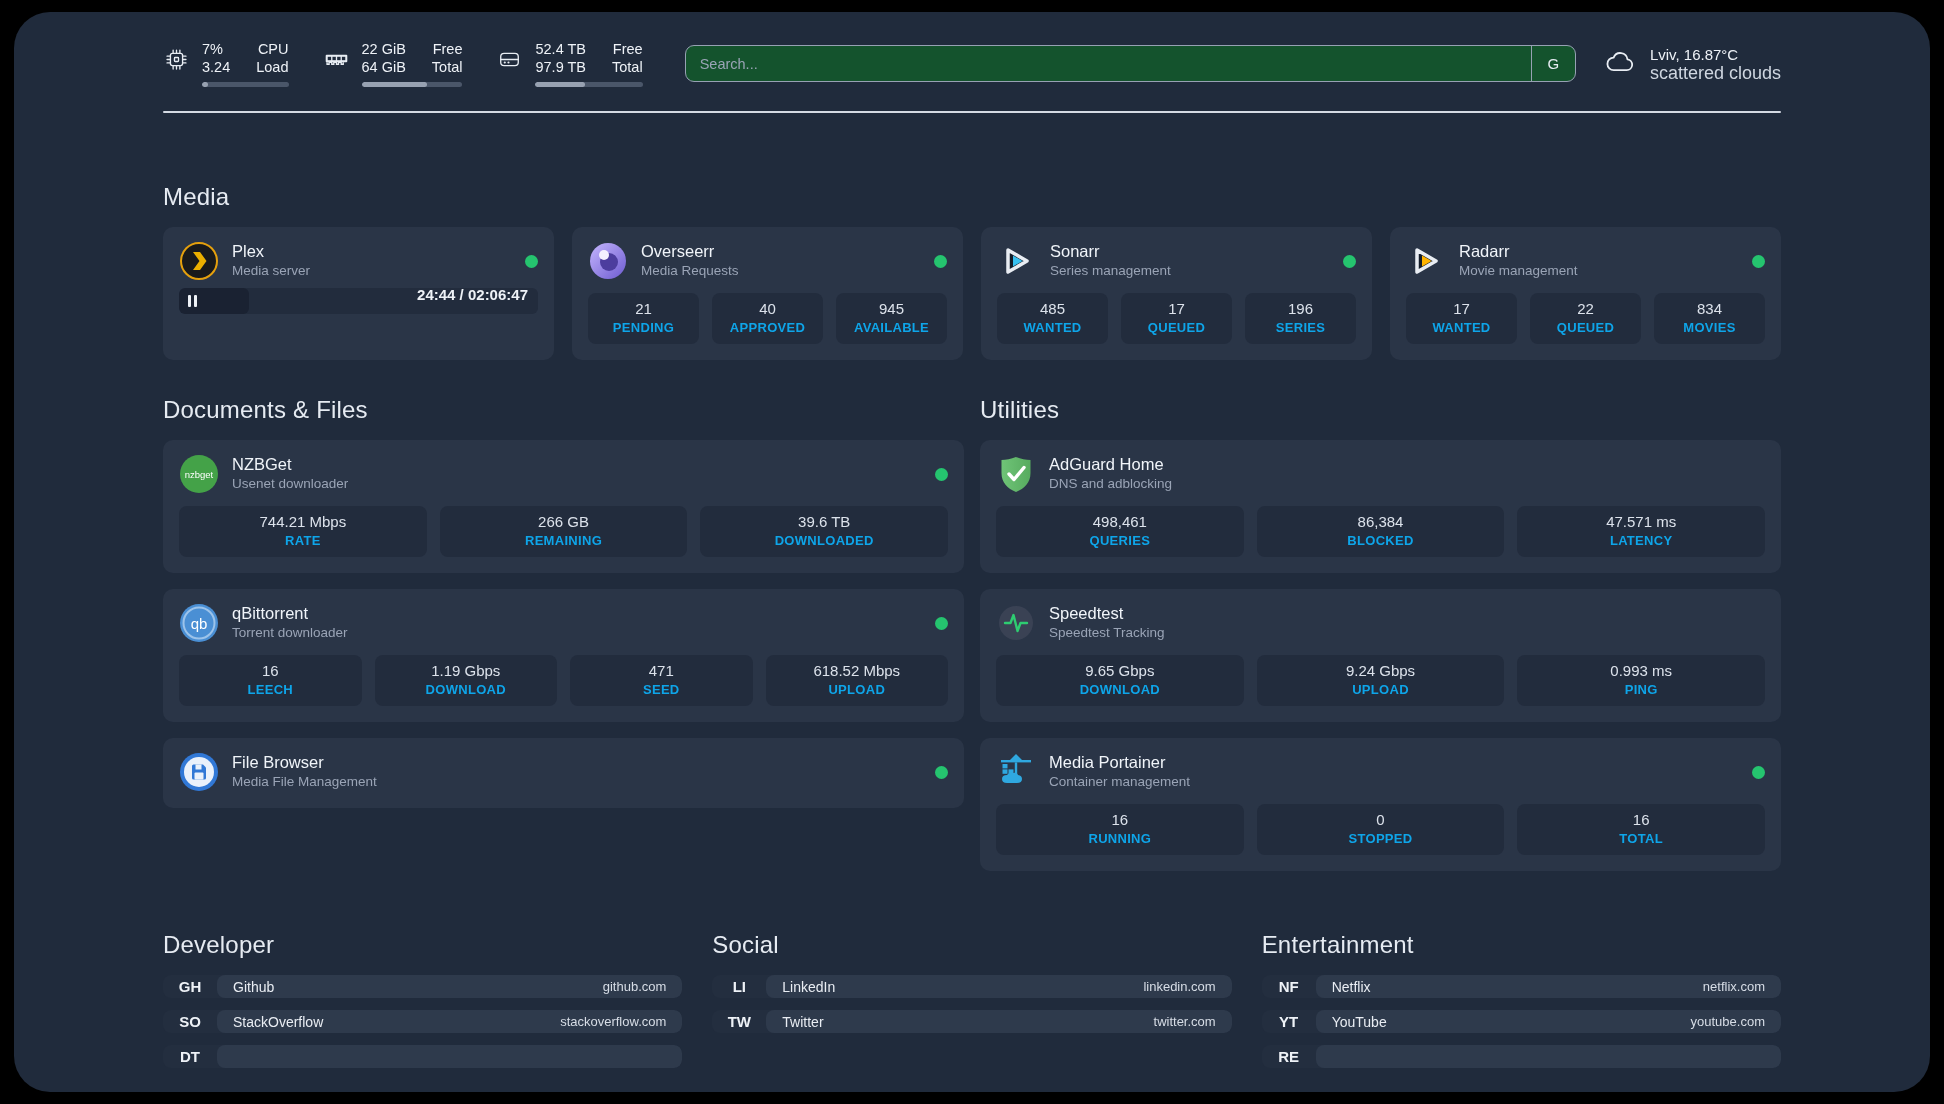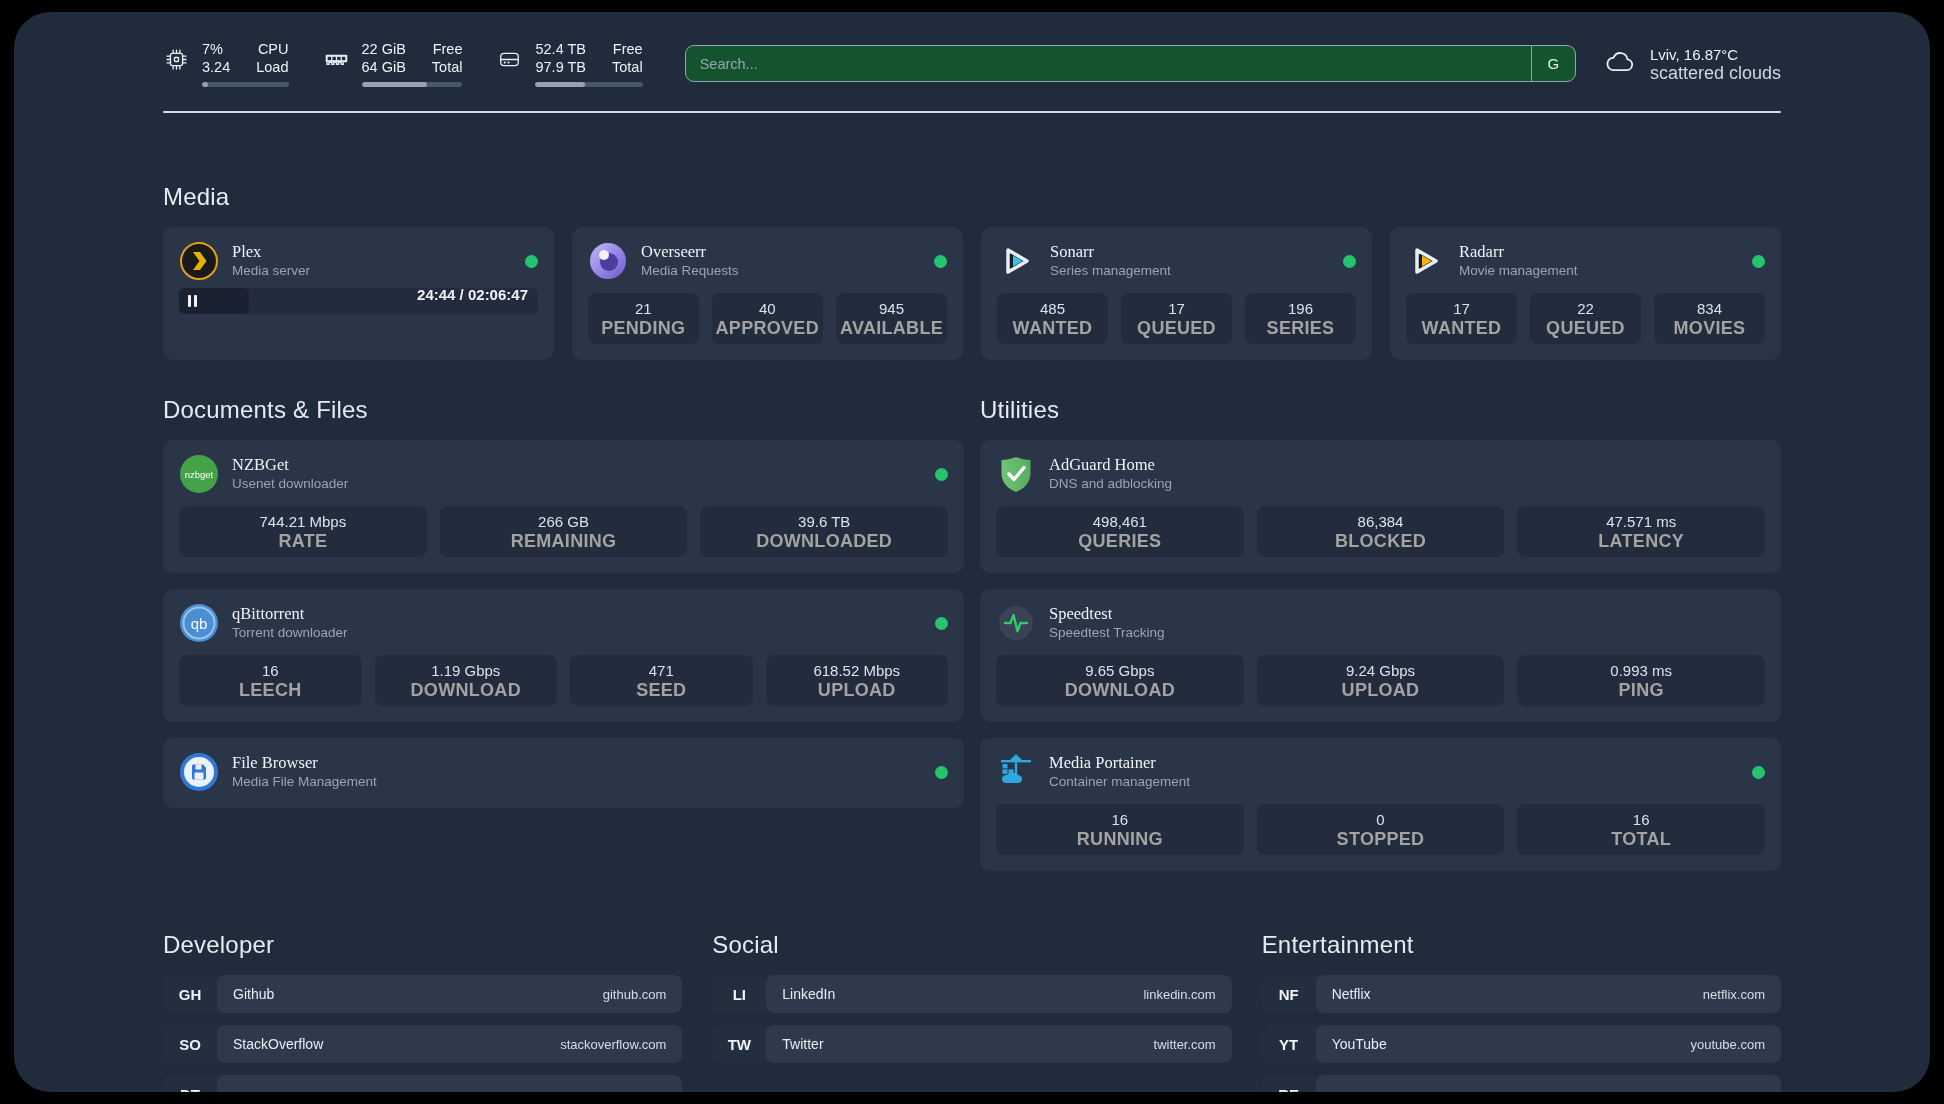--- a/index.html
+++ b/index.html
@@ -34,41 +34,41 @@
   .media-section { margin-top:70px; }
   .media-grid { margin-top:16px; display:grid; grid-template-columns:repeat(4,1fr); gap:18px; }
   .twocol { margin-top:36px; display:grid; grid-template-columns:1fr 1fr; gap:16px; align-items:start; }
   .col .cards { margin-top:16px; display:flex; flex-direction:column; gap:16px; }
 
   .card { background:#2a3547; border-radius:10px; padding:14px 16px 16px 16px; cursor:pointer; }
   .card-head { display:flex; align-items:center; gap:13px; }
   .app-icon { width:40px; height:40px; flex:0 0 40px; display:flex; align-items:center; justify-content:center; }
   .app-icon svg { width:40px; height:40px; }
   .app-titles { display:flex; flex-direction:column; line-height:19px; }
-  .app-name { font-size:16.5px; font-weight:500; color:#f0f4f9;font-family:Liberation Serif, serif; }
+  .app-name { font-size:16.5px; font-weight:500; color:#f0f4f9; }
   .app-desc { font-size:13.5px; color:#9aa4b6; }
   .status-dot { margin-left:auto; width:13px; height:13px; border-radius:50%; background:#25c46f; }
   .stats-row { margin-top:12px; display:flex; gap:13px; }
   .stat { flex:1; background:#222c3d; border-radius:8px; padding:6px 4px 7px 4px; text-align:center; }
   .stat-value { font-size:15px; color:#dce2eb; line-height:20px; }
-  .stat-label { font-size:18px; font-weight:700; color:#a3a3a3; letter-spacing:0.3px; line-height:18px; }
+  .stat-label { font-size:13px; font-weight:700; color:#0ea5e9; letter-spacing:0.3px; line-height:18px; }
 
   
   .nowplaying { margin-top:11px; background:#222c3d; border-radius:6px; padding:4px 10px; display:flex; align-items:center; font-size:14.5px; color:#e9eef5; }
   .np-icon { margin-left:auto; display:flex; }
   .progress-row { margin-top:7px; position:relative; height:26px; background:#222c3d; border-radius:6px; overflow:hidden; }
   .progress-fill { position:absolute; left:0; top:0; bottom:0; background:#1a2232; border-radius:6px; display:flex; align-items:center; padding-left:9px; }
   .pause { display:flex; gap:3px; }
   .pause span { width:3px; height:12px; background:#eef2f7; border-radius:1px; }
   .progress-time { position:absolute; right:10px; top:0; bottom:14px; display:flex; align-items:center; font-size:15px; font-weight:700; color:#eef2f7; }
 
   
   .links-area { margin-top:60px; display:grid; grid-template-columns:1fr 1fr 1fr; gap:30px; }
   .linklist { margin-top:16px; display:flex; flex-direction:column; gap:12px; }
-  .linkpill { display:flex; height:38px; border-radius:8px; overflow:hidden; background:#232e3f; cursor:pointer; }
+  .linkpill { display:flex; height:23px; border-radius:8px; overflow:hidden; background:#232e3f; cursor:pointer; }
   .link-abbr { width:54px; flex:0 0 54px; display:flex; align-items:center; justify-content:center; font-size:15px; font-weight:700; color:#eef2f7; }
   .link-body { flex:1; background:#2e3a4c; border-radius:8px; display:flex; align-items:center; padding:0 16px; }
   .link-name { font-size:14px; color:#e9edf3; }
   .link-url { margin-left:auto; font-size:13px; color:#d7dde6; }
 
   svg .stroke { stroke:#e8edf3; fill:none; stroke-width:2; stroke-linecap:round; stroke-linejoin:round; }
 </style>
 </head>
 <body>
 

